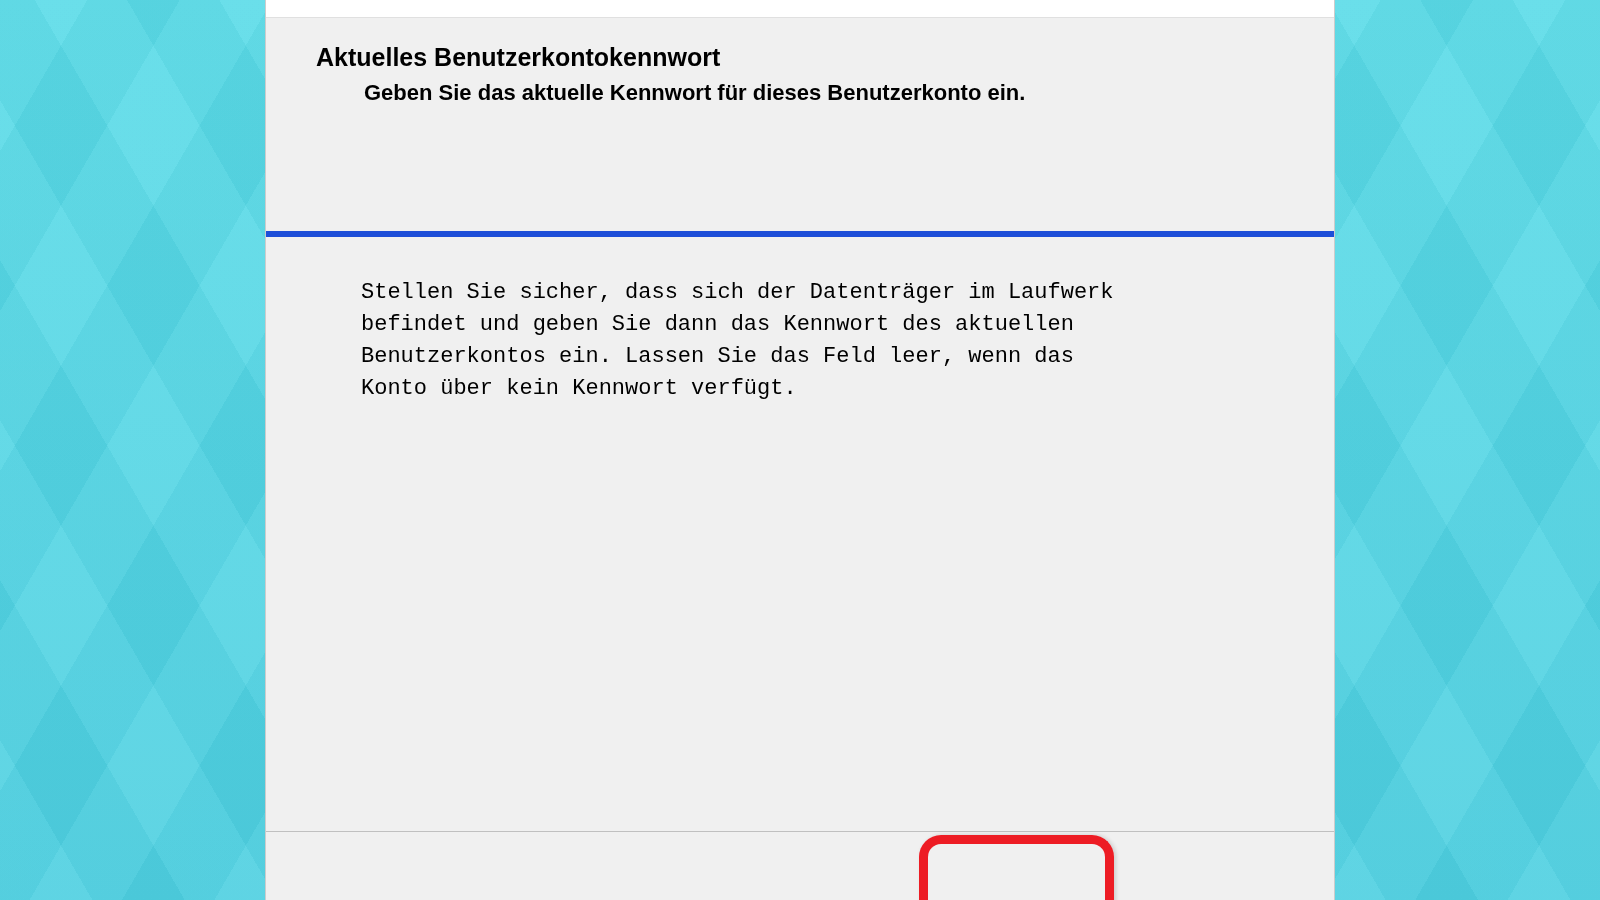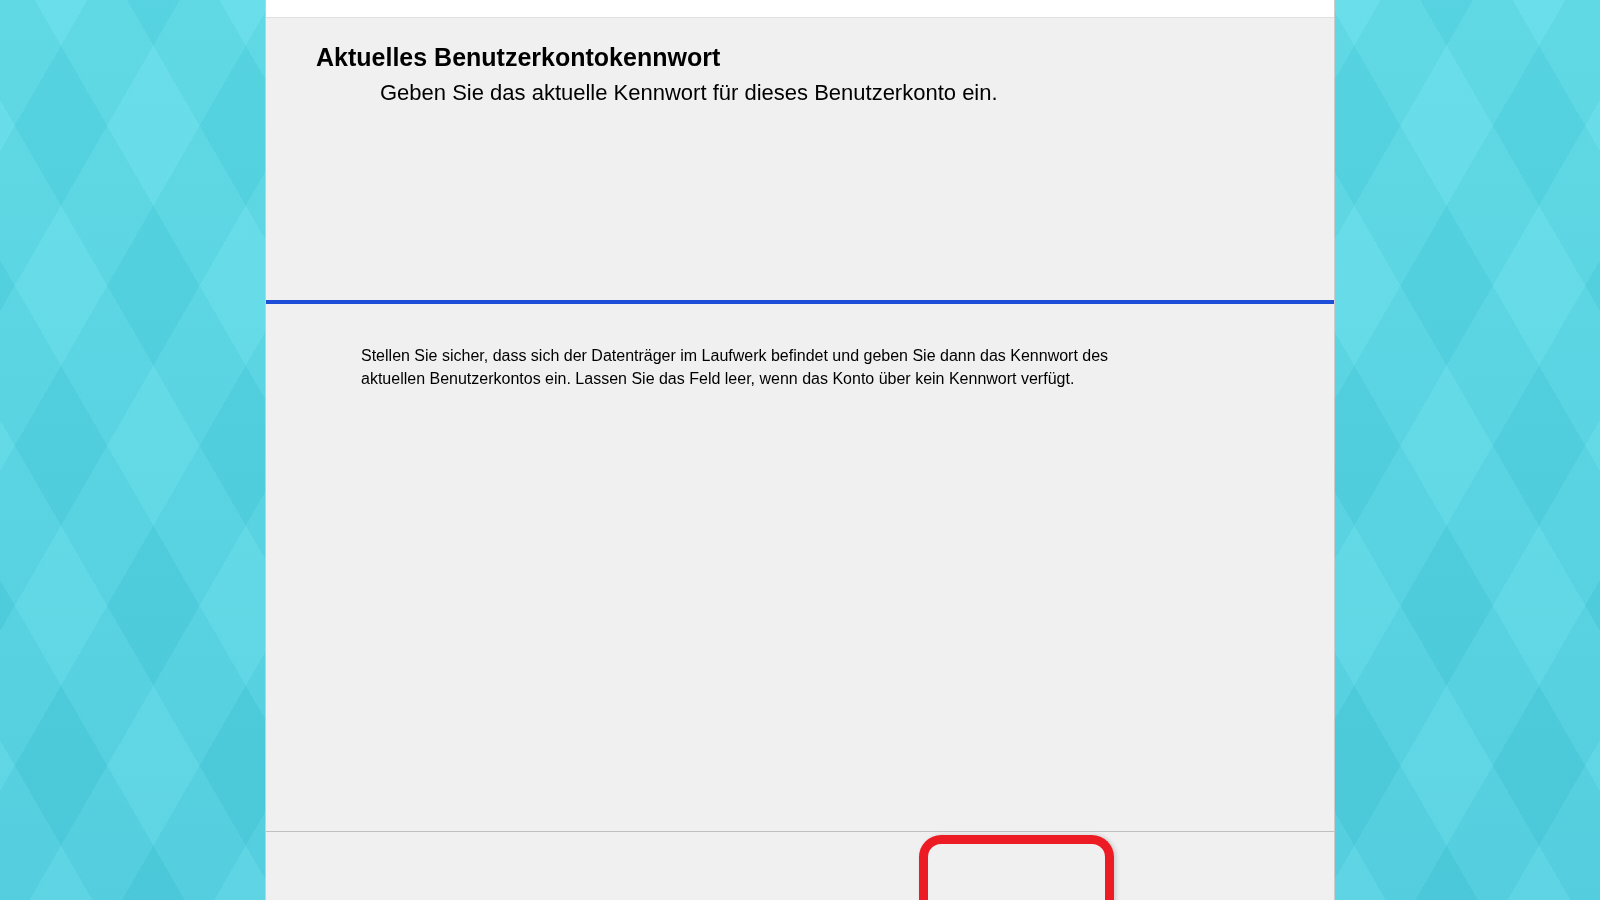--- a/index.html
+++ b/index.html
@@ -45,48 +45,49 @@
     }
     
     .white-header {
       background: #ffffff;
       height: 18px;
       border-bottom: 1px solid #e0e0e0;
     }
     
     .header-section {
       padding: 25px 50px 8px 50px;
-      height: 286px;
-      border-bottom: 4px solid #1d4ed8;
+      height: 219px;
+      border-bottom: 6px solid #1d4ed8;
     }
     
     .header-title {
       font-size: 25px;
       font-weight: bold;
       color: #000;
       margin-bottom: 8px;
     }
     
     .header-subtitle {
       font-size: 22px;
       color: #000;
-      margin-left: 64px;
-      font-weight: 400;
+      margin-left: 48px;
+      font-weight: 700;
     }
     
     .body-section {
       padding: 40px 95px 0 95px;
     }
     
     .instruction-text {
-      font-size: 16px;
+      font-size: 22px;
       color: #000;
       line-height: 1.45;
       font-weight: 400;
       max-width: 780px;
+      font-family: Liberation Mono, monospace;
     }
     
     .highlight-box {
       border: 9px solid #ed1c24;
       border-radius: 22px;
       padding: 35px 45px 35px 45px;
       margin-top: 100px;
       margin-left: -55px;
       width: 545px;
       box-shadow: 2px 2px 4px rgba(0,0,0,0.15);

